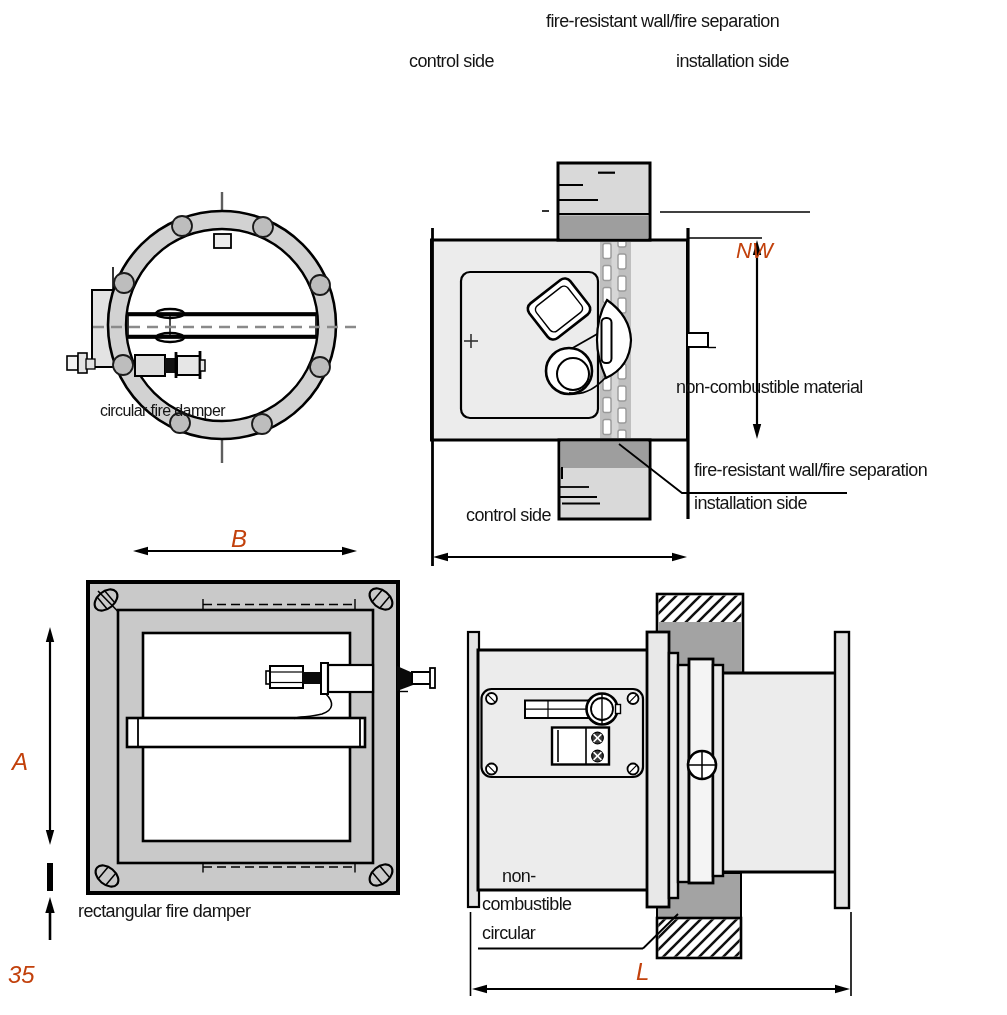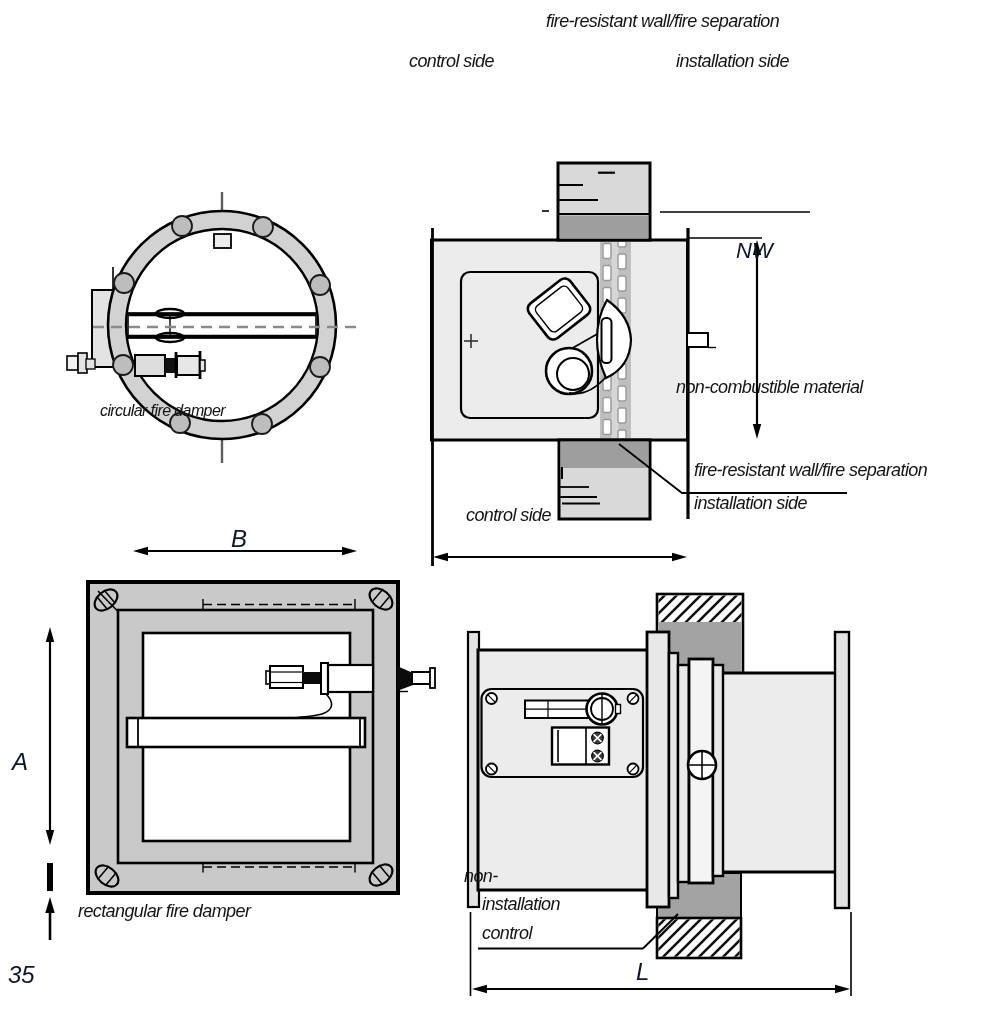--- a/index.html
+++ b/index.html
@@ -2,26 +2,26 @@
 <html><head>
 <meta charset="utf-8">
 <style>
   html,body{margin:0;padding:0;background:#ffffff;}
   #stage{
     position:relative;width:1007px;height:1015px;background:#ffffff;
     font-family:"Liberation Sans", sans-serif;overflow:hidden;
   }
   #lineart{position:absolute;left:0;top:0;}
   .lbl{
-    position:absolute;font-style:italic;font-size:18px;line-height:1.15;
+    position:absolute;font-size:18px;line-height:1.15;
     color:#141414;white-space:nowrap;letter-spacing:-0.6px;
   }
   .dim{
     position:absolute;font-style:italic;font-size:24px;line-height:1;
-    color:#0f172a;white-space:nowrap;
+    color:#c2410c;white-space:nowrap;
   }
 </style>
 </head>
 <body>
 
 <div id="stage">
 
 <svg id="lineart" width="1007" height="1015" viewBox="0 0 1007 1015">
   <defs>
     <pattern id="hatch" width="12" height="12" patternUnits="userSpaceOnUse">
@@ -303,19 +303,19 @@
   <div class="lbl" style="left:694px;top:460px">fire-resistant wall/fire separation</div>
   <div class="lbl" style="left:694px;top:493px">installation side</div>
   <div class="lbl" style="left:466px;top:505px">control side</div>
 
   <div class="lbl" style="left:100px;top:402px;font-size:16px">circular fire damper</div>
 
   <div class="dim" style="left:231px;top:527px">B</div>
   <div class="dim" style="left:12px;top:750px">A</div>
   <div class="lbl" style="left:78px;top:901px;font-size:18px">rectangular fire damper</div>
 
-  <div class="lbl" style="left:464px;top:866px">non-</div>
-  <div class="lbl" style="left:482px;top:894px">installation</div>
-  <div class="lbl" style="left:482px;top:923px">control</div>
+  <div class="lbl" style="left:502px;top:866px">non-</div>
+  <div class="lbl" style="left:482px;top:894px">combustible</div>
+  <div class="lbl" style="left:482px;top:923px">circular</div>
   <div class="dim" style="left:636px;top:960px">L</div>
 
   <div class="dim" style="left:8px;top:963px;font-style:italic">35</div>
 </div>
 
 </body></html>

